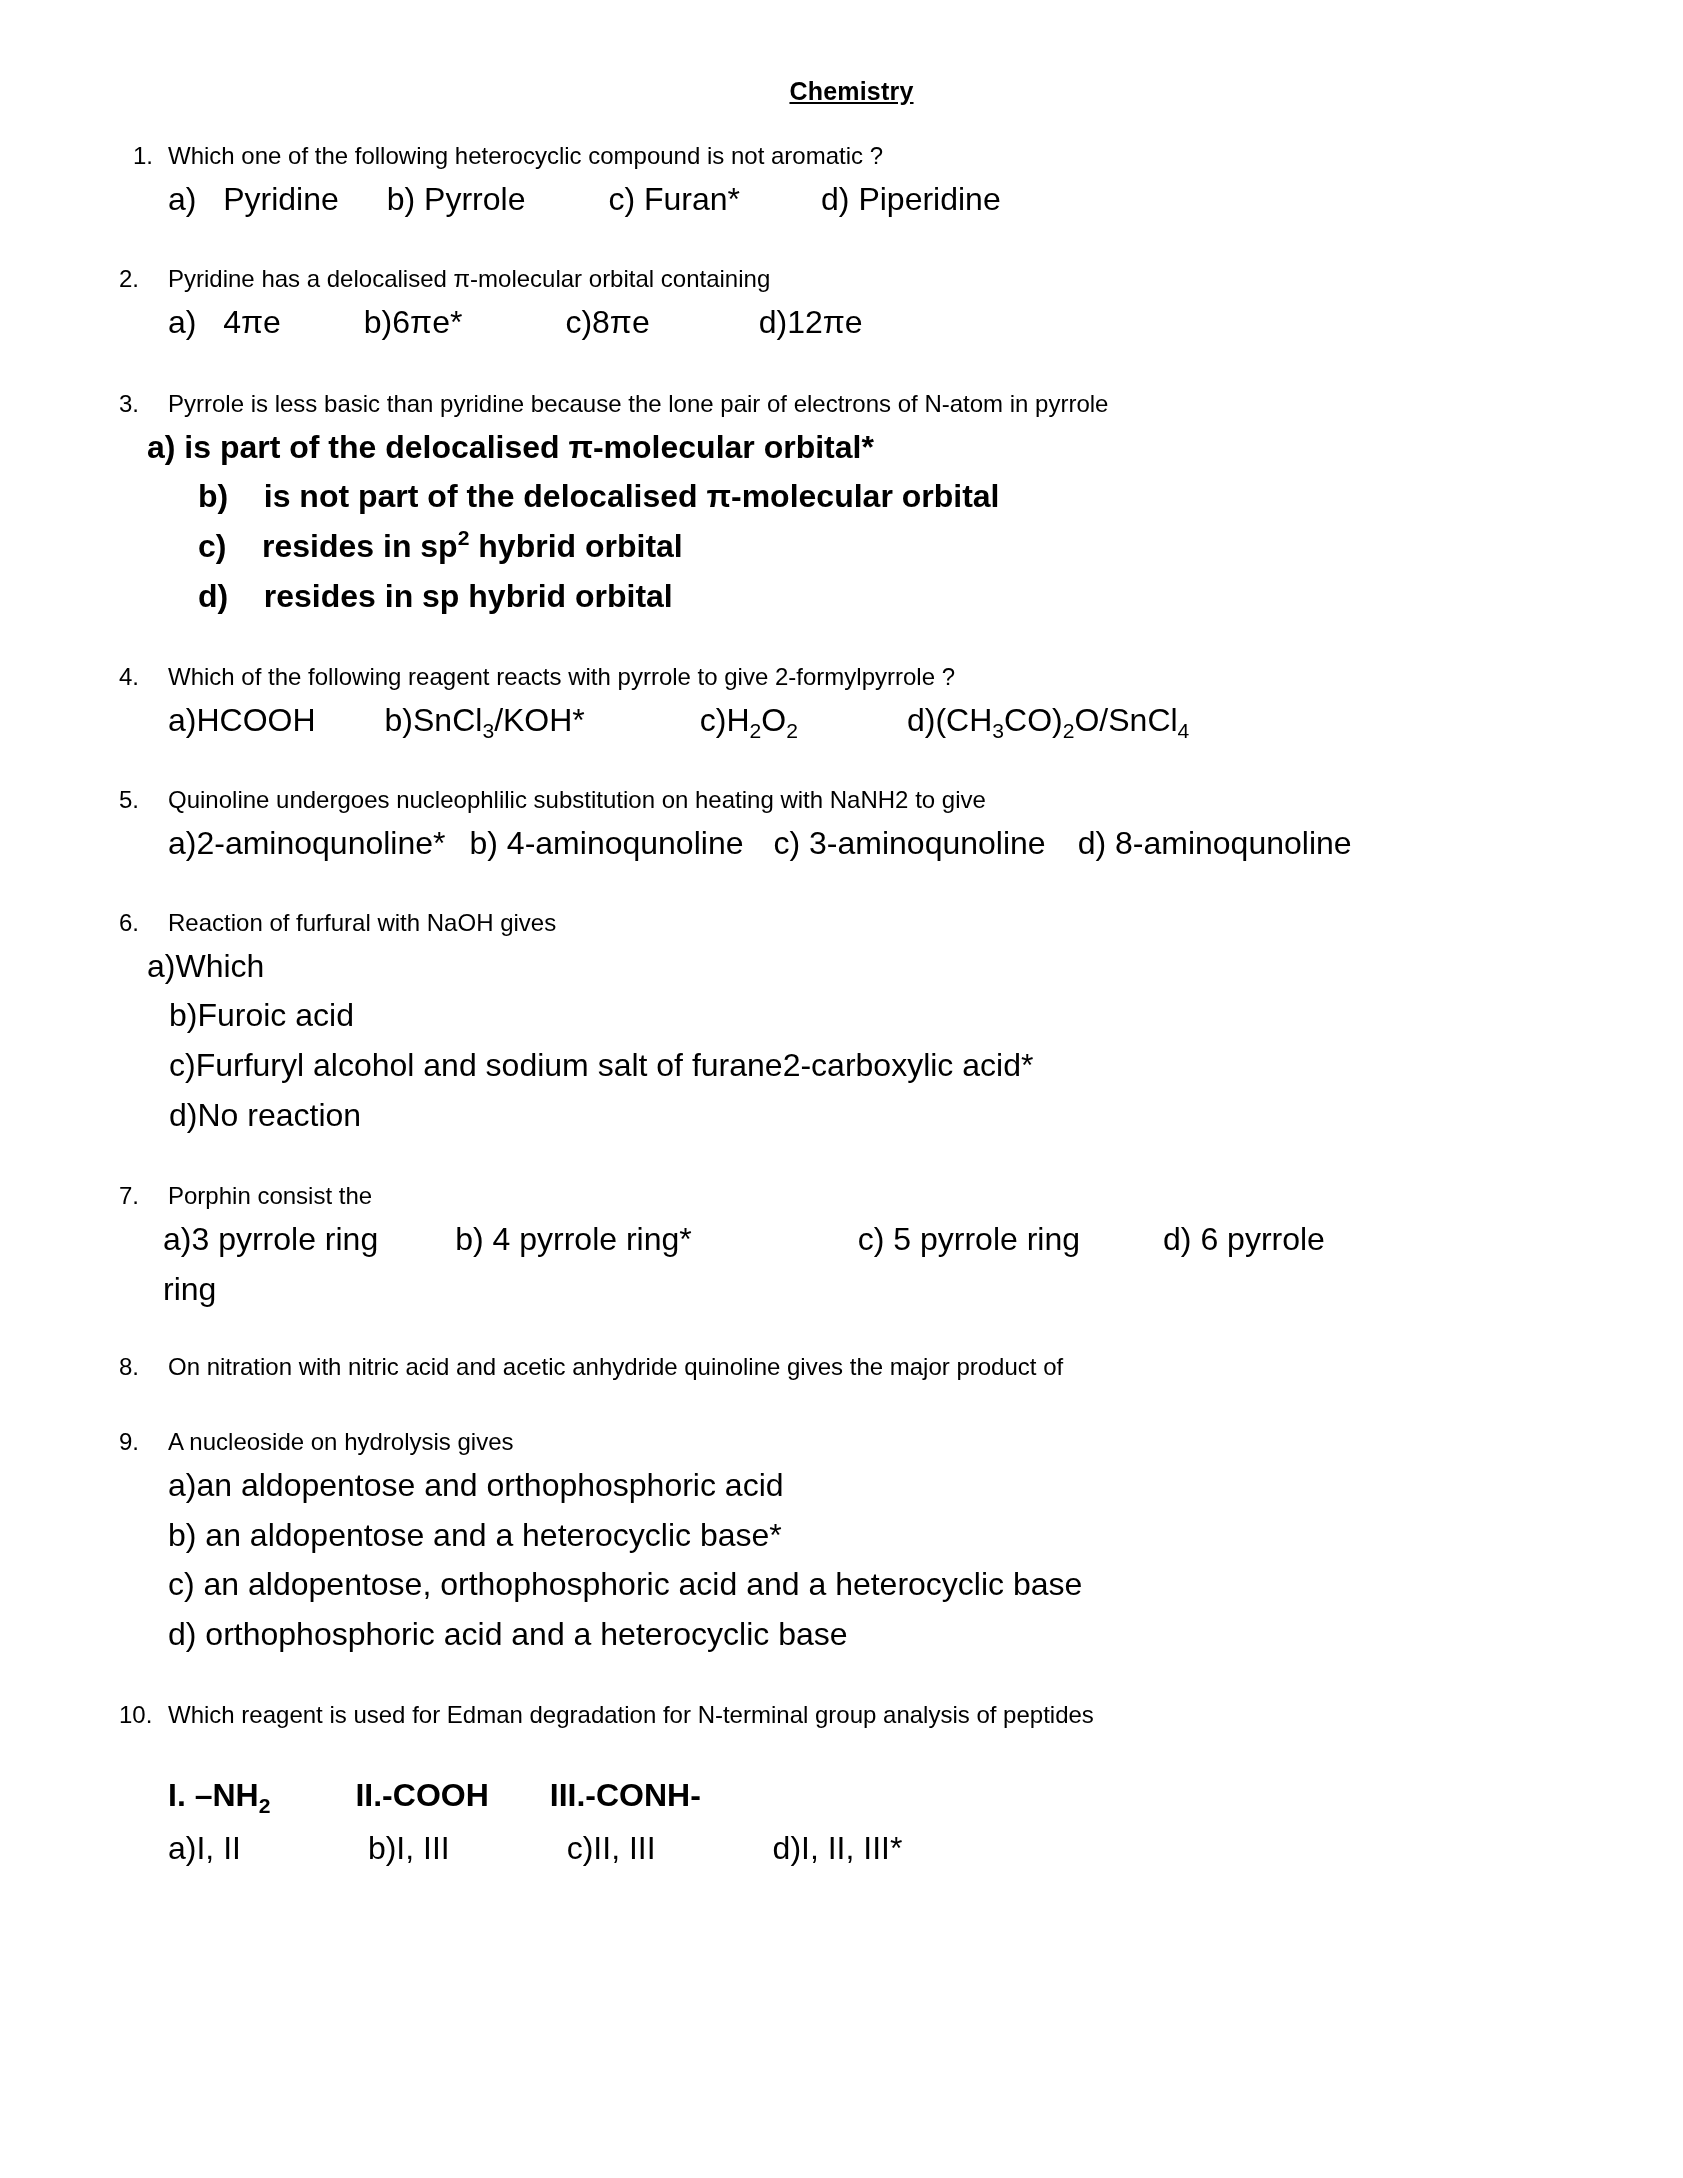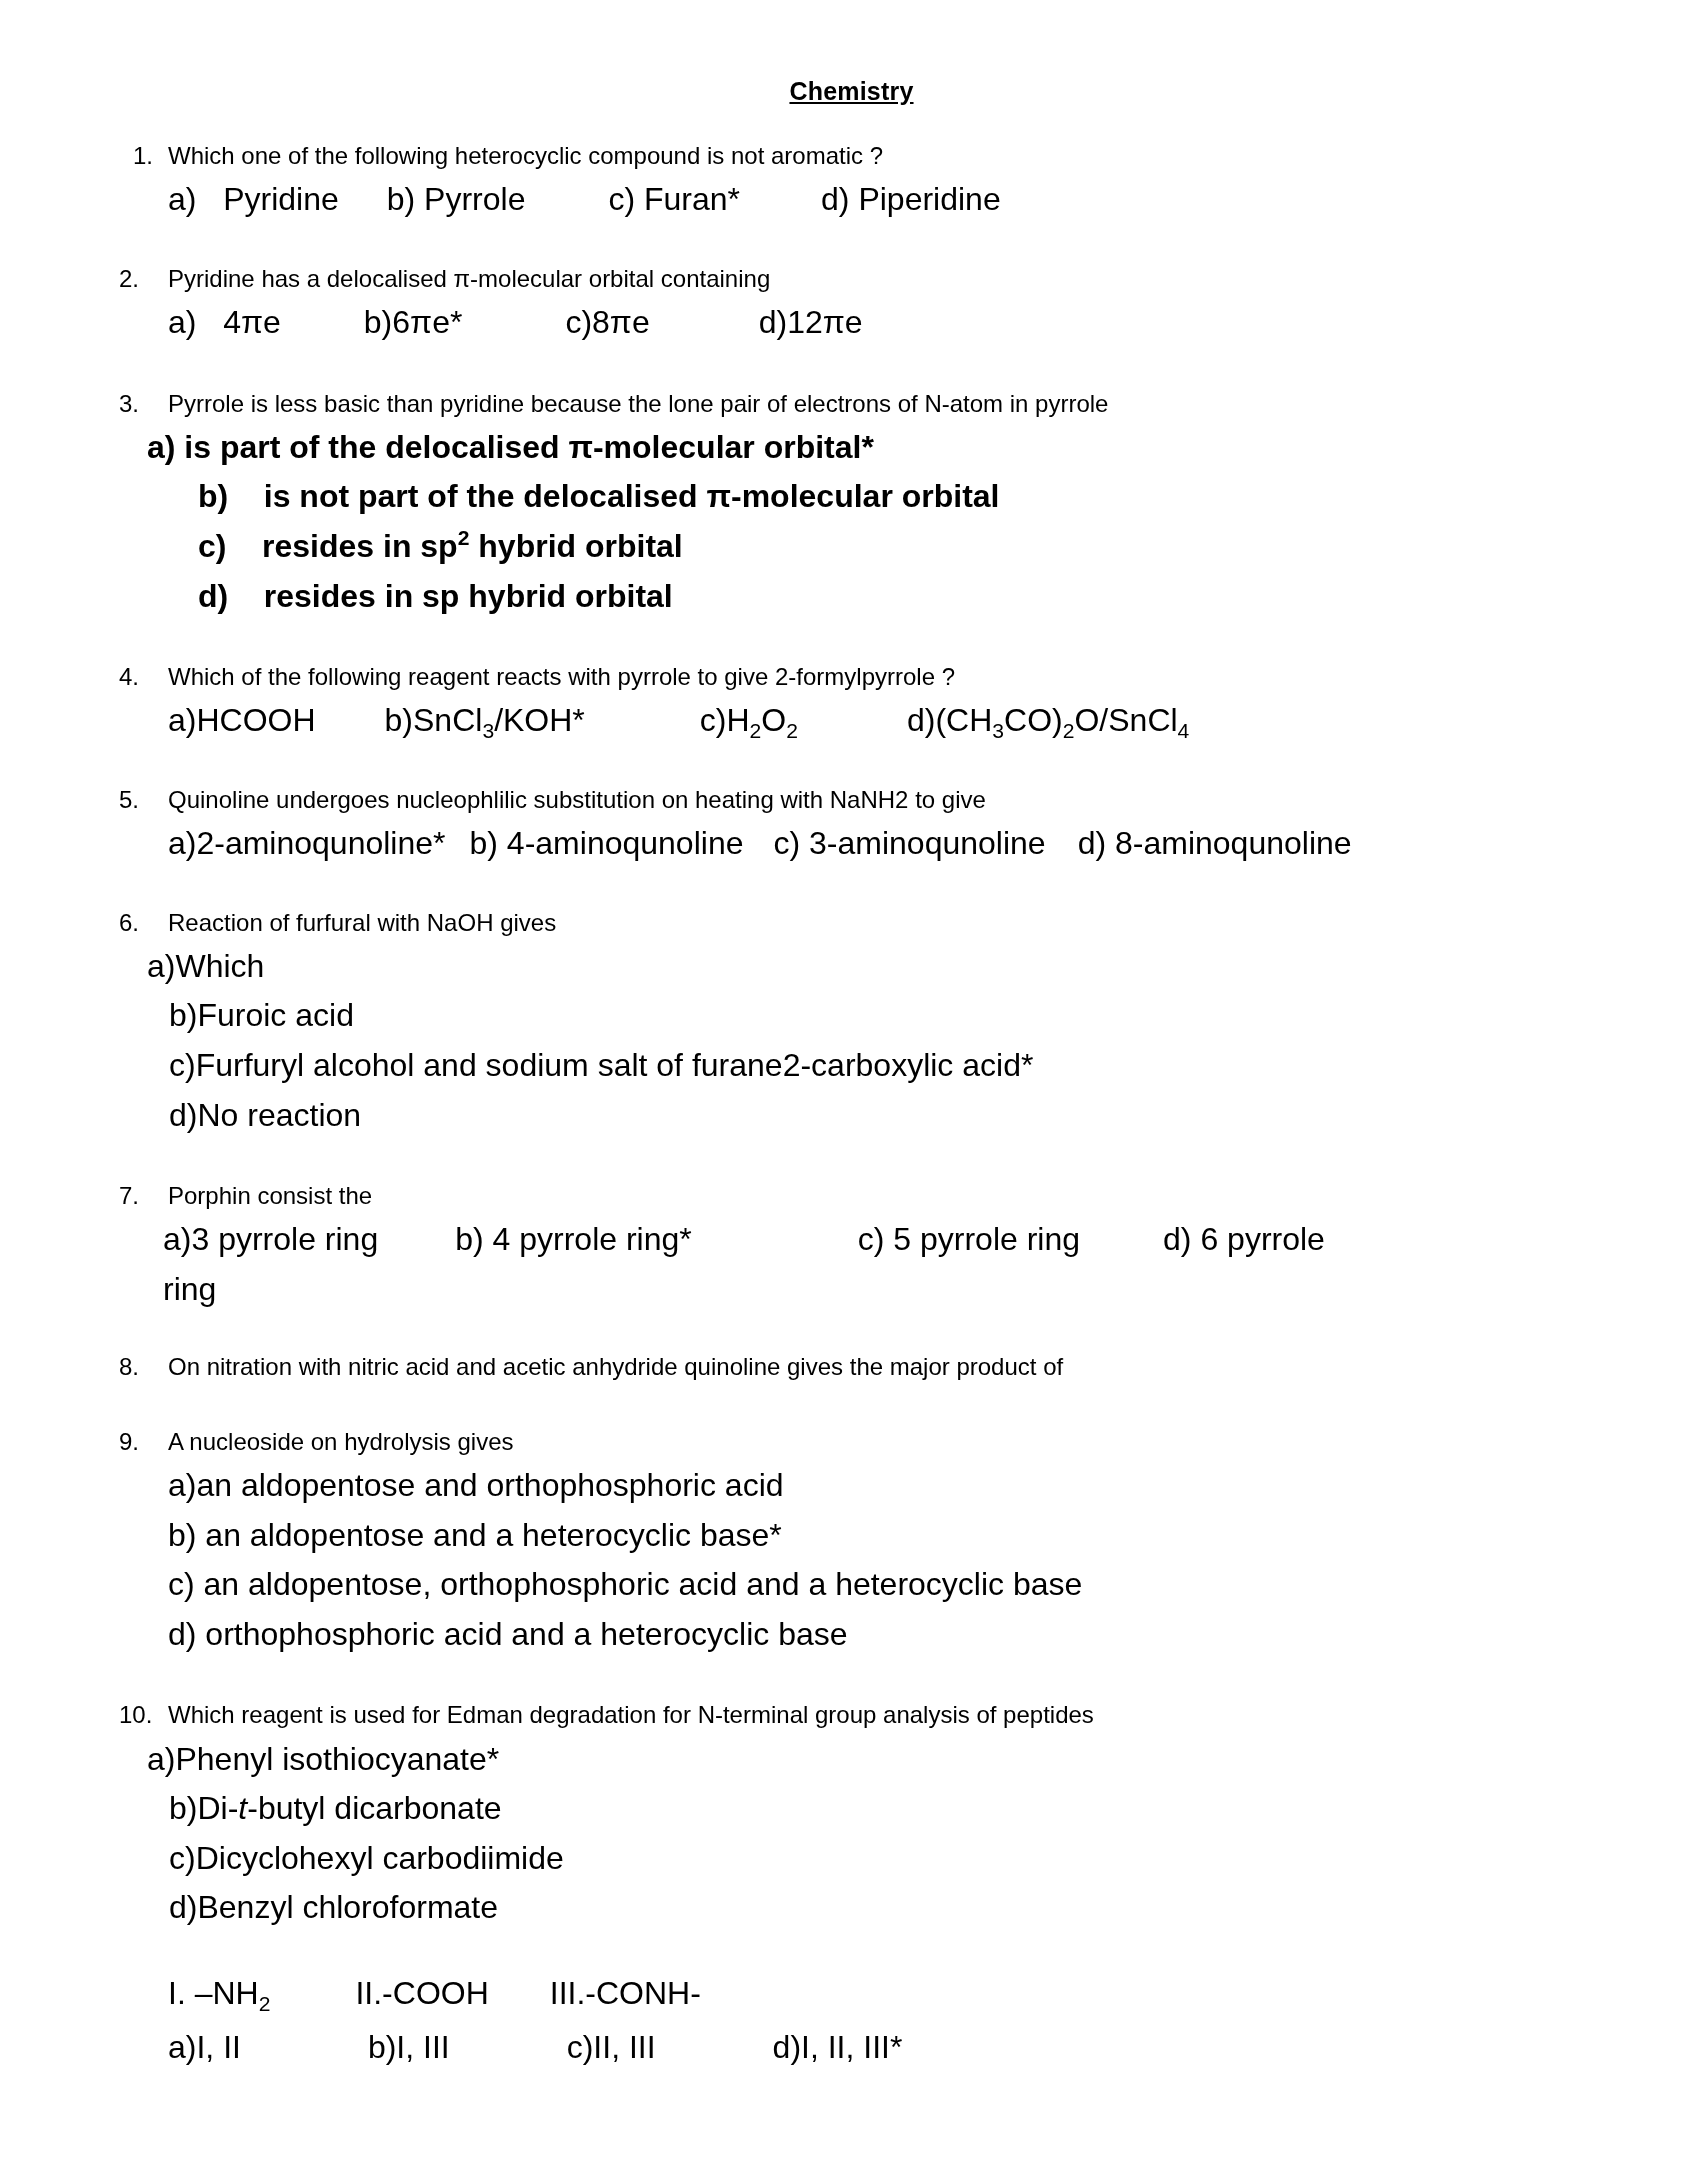--- a/index.html
+++ b/index.html
@@ -74,21 +74,21 @@
   .opt-line {
     white-space: pre;
   }
   sub, sup {
     font-size: 0.66em;
     line-height: 0;
   }
   sup { vertical-align: super; }
   sub { vertical-align: sub; }
   .ital { font-style: italic; }
-  .bold { font-weight: normal; align-items: center; }
+  .bold { font-weight: bold; align-items: center; }
   .gap-8 { margin-bottom: 8px; }
 </style>
 </head>
 <body>
 
 <div class="page">
 
   <div class="doc-title">Chemistry</div>
 
   <div class="qlist">
@@ -228,26 +228,20 @@
         <div class="opt-line gap-8">c) an aldopentose, orthophosphoric acid and a heterocyclic base</div>
         <div class="opt-line">d) orthophosphoric acid and a heterocyclic base</div>
       </div>
     </div>
 
     <div class="q" style="margin-top:44px;">
       <div class="q-head">
         <span class="q-num wide">10.</span>
         <span class="q-text">Which reagent is used for Edman degradation for N-terminal group analysis of peptides</span>
       </div>
-      <div class="opts" style="padding-left:30px;">
-        <div class="opt-line gap-8">a)Phenyl isothiocyanate*</div>
-        <div class="opt-line gap-8" style="padding-left:22px;"><span>b)Di-</span><span class="ital">t</span><span>-butyl dicarbonate</span></div>
-        <div class="opt-line gap-8" style="padding-left:22px;">c)Dicyclohexyl carbodiimide</div>
-        <div class="opt-line" style="padding-left:22px;">d)Benzyl chloroformate</div>
-      </div>
     </div>
 
     <div class="q" style="margin-top:44px;">
       <div class="opts" style="padding-left:51px;margin-top:14px;">
         <div class="opt-row bold">
           <span class="opt"><span>I. –NH</span><sub>2</sub></span>
           <span style="flex:0 0 85px;"></span>
           <span class="opt">II.-COOH</span>
           <span style="flex:0 0 61px;"></span>
           <span class="opt">III.-CONH-</span>

